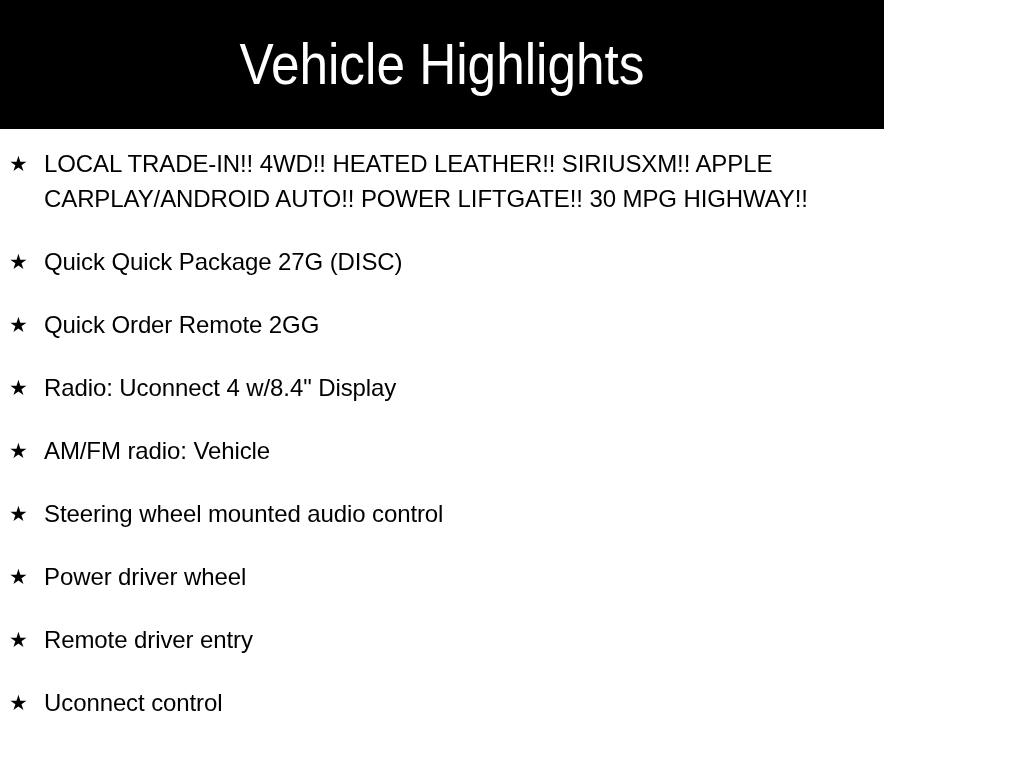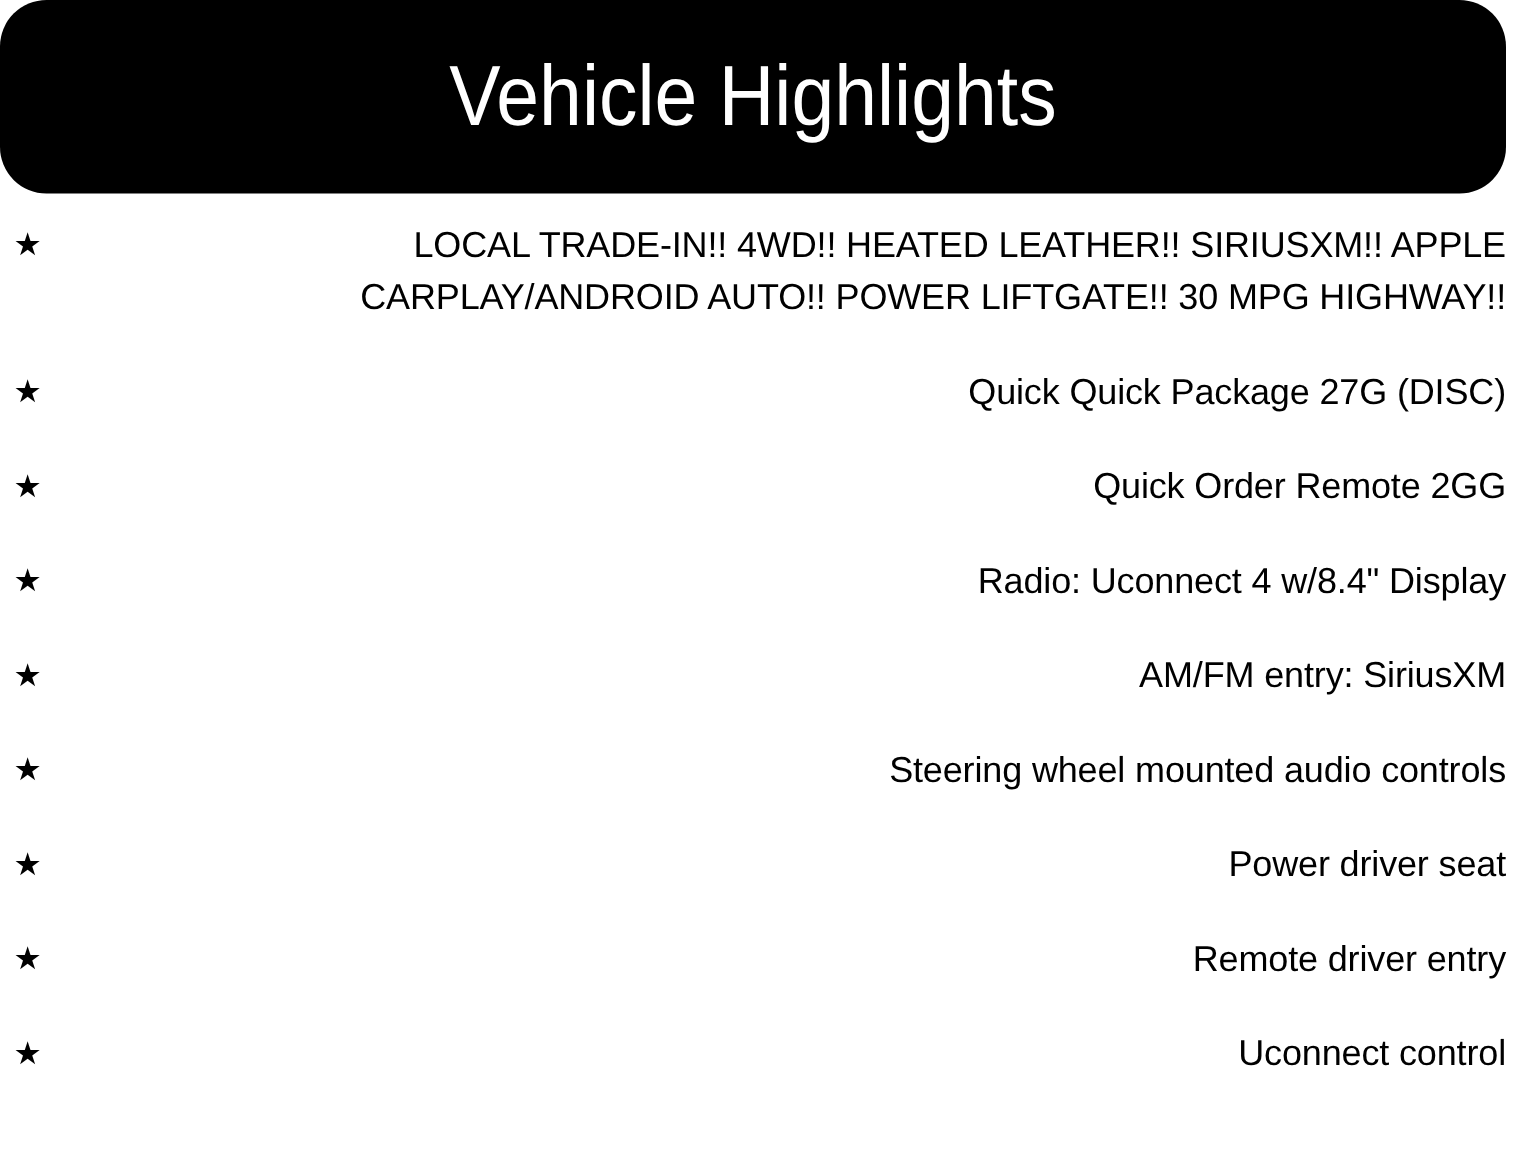--- a/index.html
+++ b/index.html
@@ -21,27 +21,26 @@
     height: 768px;
     background: #ffffff;
     overflow: hidden;
   }
 
   
   .header-bar {
     position: absolute;
     left: 0;
     top: 0;
-    width: 1004px;
+    width: 884px;
     height: 129px;
     background: #000000;
     display: flex;
     align-items: center;
     justify-content: center;
-    border-radius: 31px;
   }
   .header-title {
     color: #ffffff;
     font-family: "Liberation Sans Narrow", "Liberation Sans", "DejaVu Sans", sans-serif;
     font-size: 57px;
     font-weight: 400;
     letter-spacing: 0px;
     line-height: 1;
     transform: scaleX(0.90);
     transform-origin: center center;
@@ -82,21 +81,20 @@
     top: 0;
     width: 22px;
     line-height: 35px;
     font-size: 21px;
     color: #000000;
     text-align: left;
   }
 
   .highlight-text {
     display: block;
-    text-align: right;
   }
 </style>
 </head>
 <body>
 
 <div class="page">
 
   <div class="header-bar">
     <div class="header-title">Vehicle Highlights</div>
   </div>
@@ -118,31 +116,31 @@
       <span class="highlight-text">Quick Order Remote 2GG</span>
     </li>
 
     <li class="highlight-item">
       <span class="bullet-star">★</span>
       <span class="highlight-text">Radio: Uconnect 4 w/8.4" Display</span>
     </li>
 
     <li class="highlight-item">
       <span class="bullet-star">★</span>
-      <span class="highlight-text">AM/FM entry: SiriusXM</span>
+      <span class="highlight-text">AM/FM radio: Vehicle</span>
     </li>
 
     <li class="highlight-item">
       <span class="bullet-star">★</span>
-      <span class="highlight-text">Steering wheel mounted audio controls</span>
+      <span class="highlight-text">Steering wheel mounted audio control</span>
     </li>
 
     <li class="highlight-item">
       <span class="bullet-star">★</span>
-      <span class="highlight-text">Power driver seat</span>
+      <span class="highlight-text">Power driver wheel</span>
     </li>
 
     <li class="highlight-item">
       <span class="bullet-star">★</span>
       <span class="highlight-text">Remote driver entry</span>
     </li>
 
     <li class="highlight-item">
       <span class="bullet-star">★</span>
       <span class="highlight-text">Uconnect control</span>

